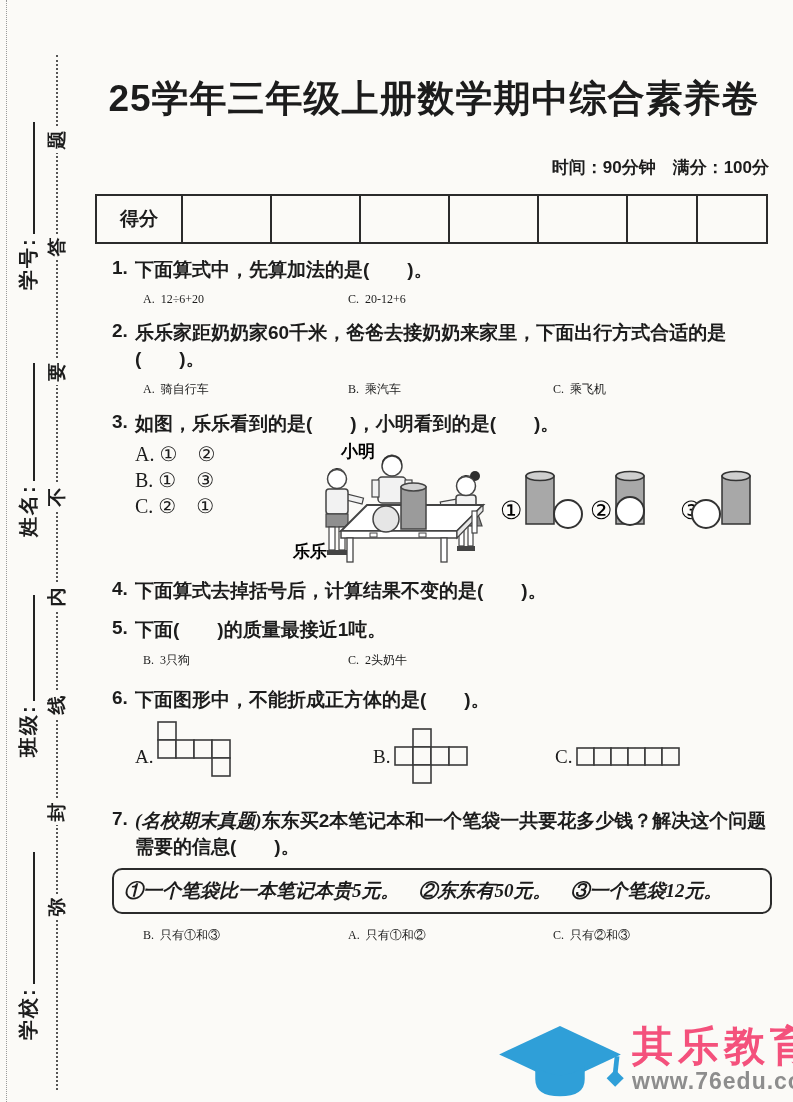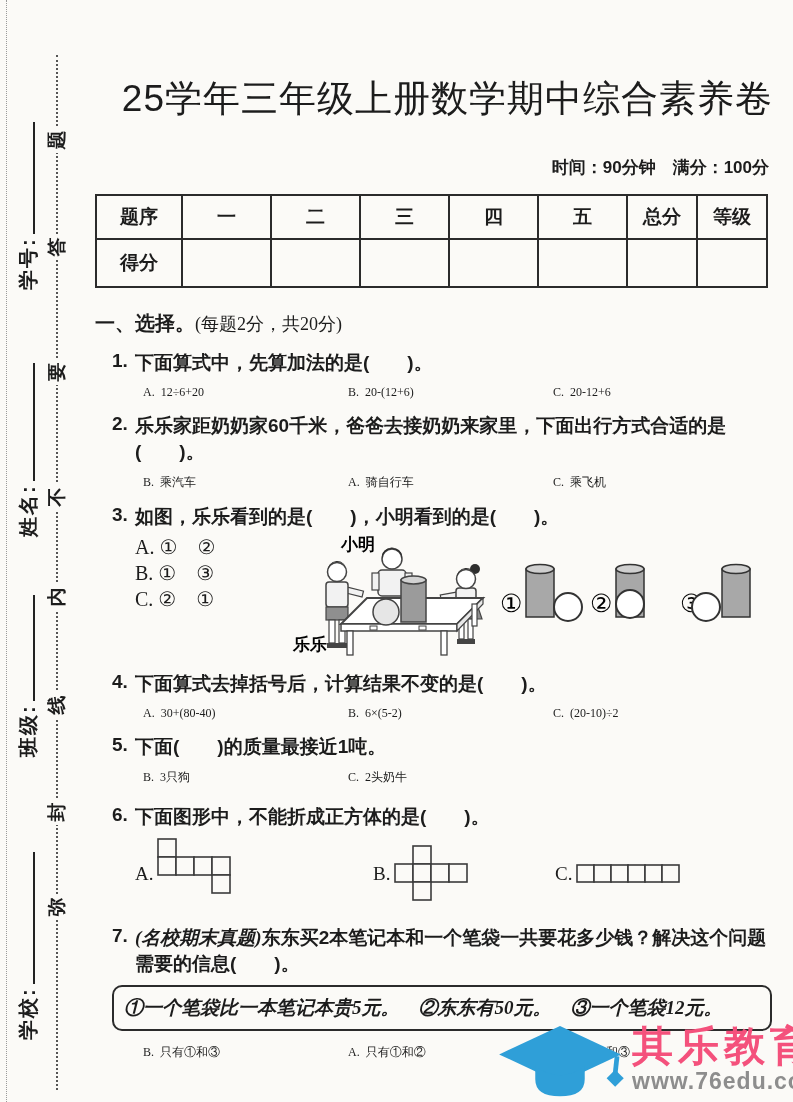--- a/index.html
+++ b/index.html
@@ -12,21 +12,21 @@
   .seal-line{position:absolute;left:56px;top:55px;height:1035px;border-left:2px dotted #555;}
   .seal-char{position:absolute;left:44px;width:26px;height:26px;line-height:26px;text-align:center;
              background:#fbfaf7;font-family:"Liberation Serif",serif;font-weight:600;font-size:19px;
              transform:rotate(-90deg);}
   .side-field{position:absolute;left:15px;white-space:nowrap;transform-origin:0 0;transform:rotate(-90deg);
               font-size:20px;font-weight:600;letter-spacing:2px;line-height:26px;}
   .side-field .blank{display:inline-block;border-bottom:2px solid #222;margin-left:3px;height:18px;}
 
   
   .content{position:absolute;left:95px;top:0;width:678px;}
-  .title{padding-top:74px;text-align:right;font-size:37px;font-weight:400;letter-spacing:1px;}
+  .title{padding-top:74px;text-align:center;font-size:37px;font-weight:700;letter-spacing:1px;}
   .meta{margin-top:32px;text-align:right;font-size:17px;font-weight:700;padding-right:4px;}
 
   table.score{margin-top:15px;border-collapse:collapse;width:672px;table-layout:fixed;}
   table.score td,table.score th{border:2px solid #2b2b2b;height:42px;text-align:center;
         font-size:19px;font-weight:700;padding:0;}
   table.score tr:last-child td{height:46px;font-family:Liberation Serif, serif;}
   td.kai,th.kai{font-family:"Liberation Serif",serif;font-weight:600;}
   col.c0{width:86px;} col.cm{width:89px;} col.ce{width:70px;}
 
   .section{margin-top:22px;font-size:20px;font-weight:700;}
@@ -113,64 +113,50 @@
           <col class="c0">
           <col class="cm">
           <col class="cm">
           <col class="cm">
           <col class="cm">
           <col class="cm">
           <col class="ce">
           <col class="ce">
         </colgroup>
       <tbody>
-          <tr>
-        <th>题序</th>
-        <th class="kai">一</th>
-        <th class="kai">二</th>
-        <th class="kai">三</th>
-        <th class="kai">四</th>
-        <th class="kai">五</th>
-        <th class="kai">总分</th>
-        <th class="kai">等级</th>
-      </tr>
       <tr>
         <td>得分</td>
         <td></td>
         <td></td>
         <td></td>
         <td></td>
         <td></td>
         <td></td>
         <td></td>
       </tr>
     </tbody>
       </table>
 
-    <div class="section">
-      <span>一、选择。</span><span class="note">(每题2分，共20分)</span>
-    </div>
 
     <div class="q">
       <span class="qnum">1.</span>
       <span class="qtext">下面算式中，先算加法的是(　　)。</span>
     </div>
     <div class="opts">
       <span class="opt"><span class="olabel">A.</span><span>12÷6+20</span></span>
-      <span class="opt"><span class="olabel">B.</span><span>20-(12+6)</span></span>
       <span class="opt"><span class="olabel">C.</span><span>20-12+6</span></span>
     </div>
 
     <div class="q">
       <span class="qnum">2.</span>
       <span class="qtext">乐乐家距奶奶家60千米，爸爸去接奶奶来家里，下面出行方式合适的是(　　)。</span>
     </div>
     <div class="opts">
+      <span class="opt"><span class="olabel">A.</span><span>骑自行车</span></span>
       <span class="opt"><span class="olabel">B.</span><span>乘汽车</span></span>
-      <span class="opt"><span class="olabel">A.</span><span>骑自行车</span></span>
       <span class="opt"><span class="olabel">C.</span><span>乘飞机</span></span>
     </div>
 
     <div class="q">
       <span class="qnum">3.</span>
       <span class="qtext">如图，乐乐看到的是(　　)，小明看到的是(　　)。</span>
     </div>
     <div class="q3row">
       <div class="q3opts">
         <div><span class="olabel">A.</span> <span>①　②</span></div>
@@ -256,25 +242,20 @@
             <rect x="223" y="9" width="28" height="48" fill="#a8a8a8" stroke="#333" stroke-width="1.5"></rect>
             <ellipse cx="237" cy="9" rx="14" ry="4.5" fill="#cfcfcf" stroke="#333" stroke-width="1.5"></ellipse>
           </g>
         </svg>
       </div>
     </div>
 
     <div class="q">
       <span class="qnum">4.</span>
       <span class="qtext">下面算式去掉括号后，计算结果不变的是(　　)。</span>
-    </div>
-    <div class="opts">
-      <span class="opt"><span class="olabel">A.</span><span>30+(80-40)</span></span>
-      <span class="opt"><span class="olabel">B.</span><span>6×(5-2)</span></span>
-      <span class="opt"><span class="olabel">C.</span><span>(20-10)÷2</span></span>
     </div>
 
     <div class="q">
       <span class="qnum">5.</span>
       <span class="qtext">下面(　　)的质量最接近1吨。</span>
     </div>
     <div class="opts">
       <span class="opt"><span class="olabel">B.</span><span>3只狗</span></span>
       <span class="opt"><span class="olabel">C.</span><span>2头奶牛</span></span>
     </div>

